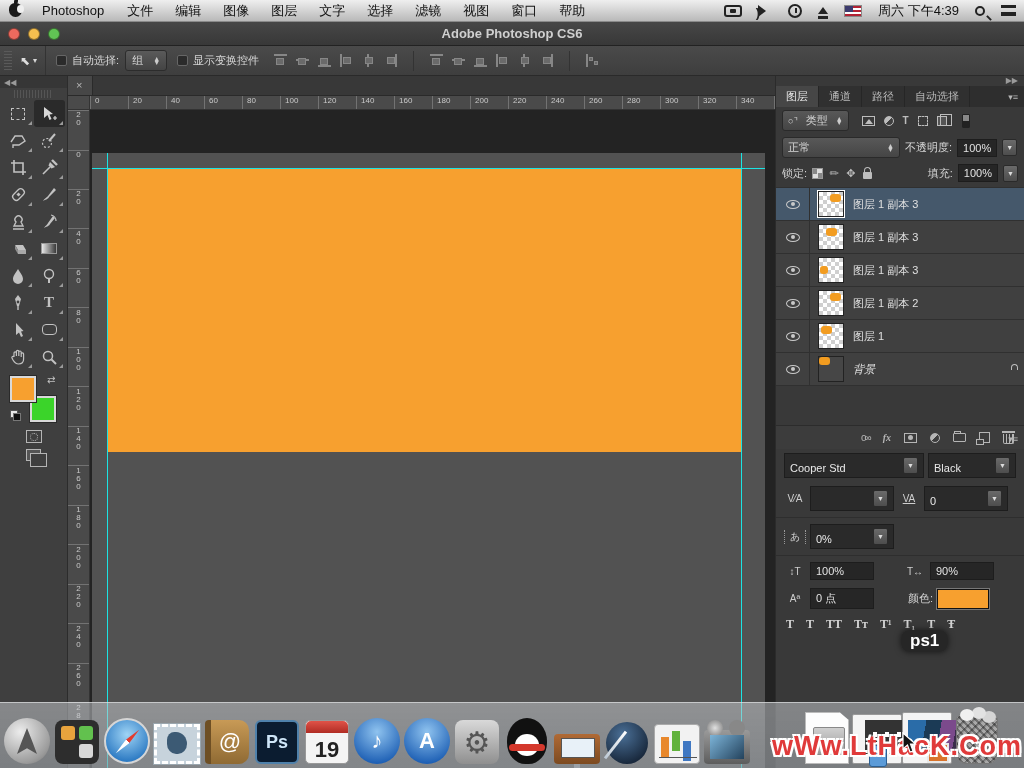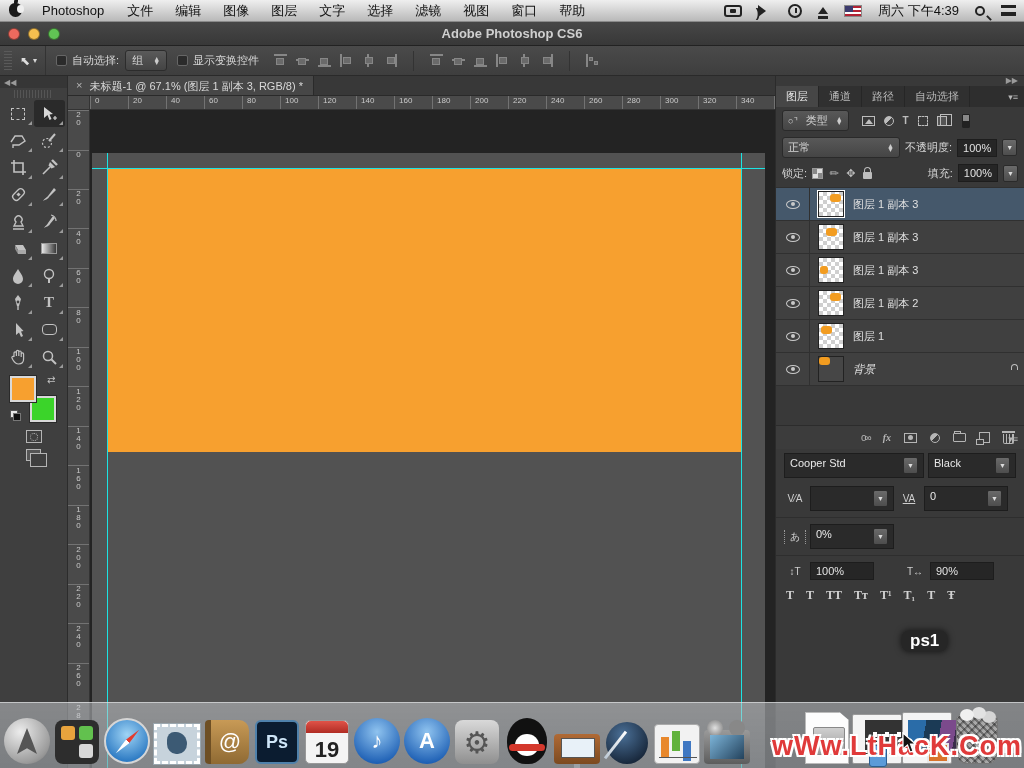--- a/index.html
+++ b/index.html
@@ -178,21 +178,21 @@
   .bi-folder::before { content:""; position:absolute; left:0; top:-3px; width:5px; height:2px; border:1px solid #b5b5b5; border-bottom:none; }
   .bi-new { width:11px; height:11px; border:1px solid #b5b5b5; position:relative; background:#3c3c3c; }
   .bi-new::before { content:""; position:absolute; left:-4px; bottom:-3px; width:6px; height:4px; border:1px solid #b5b5b5; background:#3c3c3c; }
   .bi-trash { width:11px; height:10px; border:1px solid #b5b5b5; border-top:none; border-radius:0 0 2px 2px; position:relative; margin-top:3px;
     background:repeating-linear-gradient(90deg,transparent 0 2px,#b5b5b5 2px 3px); }
   .bi-trash::before { content:""; position:absolute; left:-2px; top:-3px; width:13px; height:2px; background:#b5b5b5; }
 
   
   .char-row { display:flex; align-items:center; padding:4px 8px; gap:4px; }
   .char-icon { width:22px; color:#cfcfcf; font-size:10px; text-align:center; flex:0 0 22px; }
-  .cp-select { background:#2a2a2a; border:1px solid #1d1d1d; padding:3px 5px; color:#e8e8e8; display:flex; align-items:flex-start; }
+  .cp-select { background:#2a2a2a; border:1px solid #1d1d1d; padding:3px 5px; color:#e8e8e8; display:flex; align-items:flex-end; }
   .cp-select .grow { flex:1; }
   .cp-sep { border-top:1px solid #2e2e2e; margin:2px 0; }
   .tstyle-row { display:flex; gap:12px; padding:4px 10px; color:#d2d2d2; font-size:12px; font-family:"Liberation Serif",serif; font-weight:bold; }
   .color-swatch { width:52px; height:20px; border:1px solid #111; outline:1px solid #777; }
 
   
   .dock { position:absolute; left:0; bottom:0; width:1024px; height:66px; z-index:60;
     background:linear-gradient(rgba(205,208,212,.50),rgba(160,165,170,.62)); border-top:1px solid rgba(255,255,255,.55);
     display:flex; align-items:flex-end; padding:0 2px 4px 2px; }
   .dock-item { width:50px; height:52px; position:relative; flex:0 0 auto; display:flex; align-items:flex-end; justify-content:center; }
@@ -506,21 +506,20 @@
           <i></i>
         </span>
       <span class="smode"></span>
     </div>
   </div>
 
   <div class="docarea">
     <div class="tabstrip">
       <div class="doctab">
         <span class="close">×</span>
-        <span>未标题-1 @ 67.1% (图层 1 副本 3, RGB/8) *</span>
       </div>
     </div>
     <div class="rcorner"></div>
     <div class="hruler">
 
     <span class="hl">0</span>
         <span class="hl">20</span>
         <span class="hl">40</span>
         <span class="hl">60</span>
         <span class="hl">80</span>
@@ -764,20 +763,26 @@
 
     <div class="cp-sep"></div>
 
     <div class="char-row">
       <span class="char-icon">↕T</span>
       <span class="num-well" style="width:64px">100%</span>
       <span class="char-icon" style="margin-left:26px">T↔</span>
       <span class="num-well" style="width:64px">90%</span>
     </div>
 
+    <div class="char-row">
+      <span class="char-icon">Aª</span>
+      <span class="num-well" style="width:64px">0 点</span>
+      <span style="margin-left:30px;color:#cfcfcf">颜色:</span>
+      <span class="color-swatch" id="text-color-swatch" style="background: rgb(247, 160, 47);"></span>
+    </div>
 
     <div class="tstyle-row">
 
     <span>T</span>
         <span>T</span>
         <span>TT</span>
         <span>Tт</span>
         <span>T¹</span>
         <span>T₁</span>
         <span>T</span>

